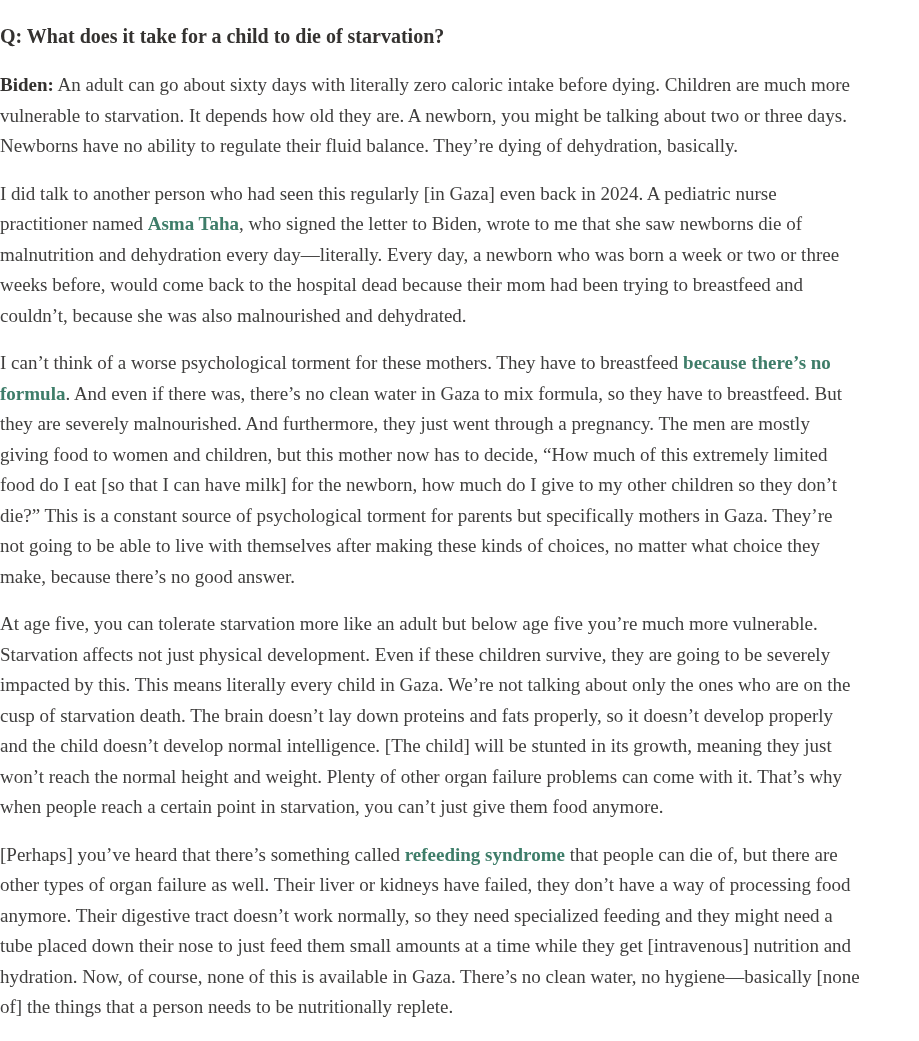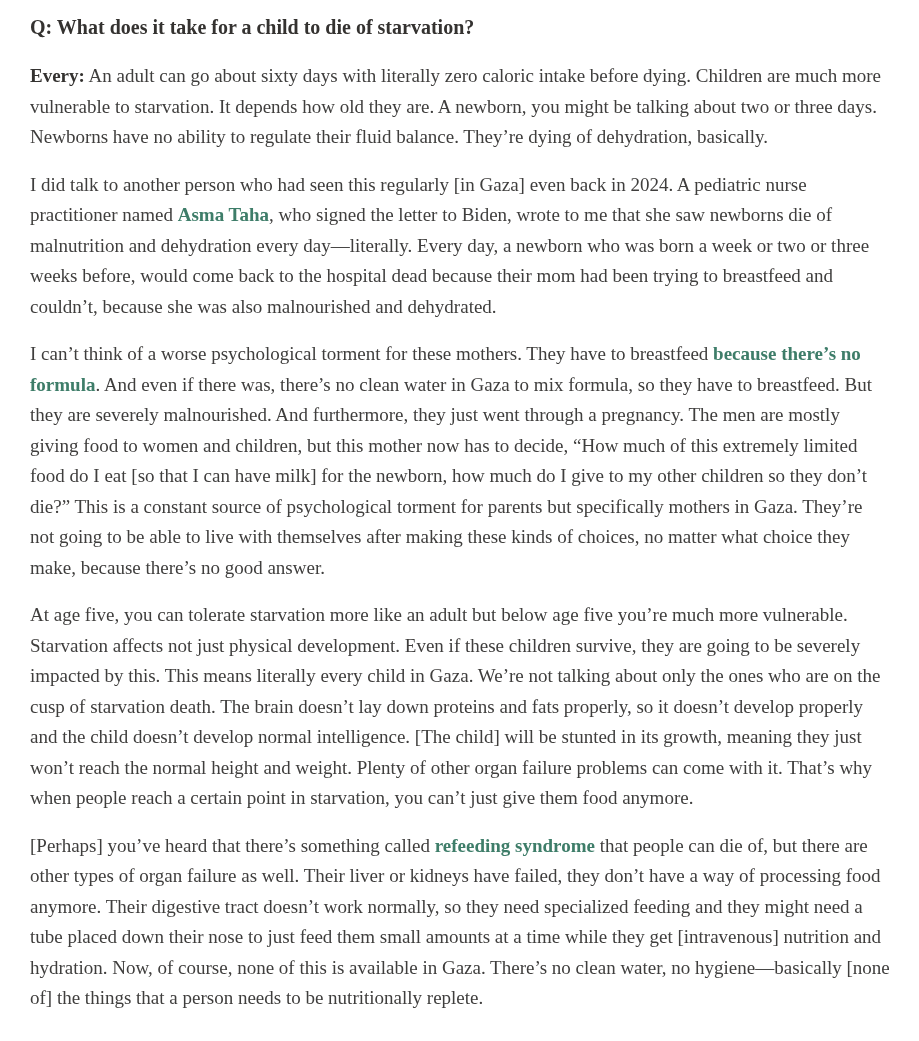--- a/index.html
+++ b/index.html
@@ -11,22 +11,21 @@
   *{box-sizing:border-box;}
   html,body{margin:0;padding:0;}
   body{
     background:var(--bg);
     color:var(--body-text);
     font-family:"Liberation Serif","DejaVu Serif",serif;
     width:919px;
   }
   .article{
     width:861px;
-    margin-left:30px;
-    padding-top:9px;
+    padding-top:18px;
     font-size:19px;
     line-height:30.5px;
   }
   .question{
     font-size:20px;
     line-height:24px;
     font-weight:700;
     color:var(--heading-text);
     margin:6px 0 22px 0;
   }
@@ -47,20 +46,20 @@
     font-weight:bold;
   }
 </style>
 </head>
 <body>
 
 <main class="article">
   <article>
     <h2 class="question">Q: What does it take for a child to die of starvation?</h2>
     <div class="paragraphs" id="paragraphs">
-        <p><strong class="speaker">Every:</strong><span> An adult can go about sixty days with literally zero caloric intake before dying. Children are much more vulnerable to starvation. It depends how old they are. A newborn, you might be talking about two or three days. Newborns have no ability to regulate their fluid balance. They’re dying of dehydration, basically.</span></p>
+        <p><strong class="speaker">Biden:</strong><span> An adult can go about sixty days with literally zero caloric intake before dying. Children are much more vulnerable to starvation. It depends how old they are. A newborn, you might be talking about two or three days. Newborns have no ability to regulate their fluid balance. They’re dying of dehydration, basically.</span></p>
         <p><span>I did talk to another person who had seen this regularly [in Gaza] even back in 2024. A pediatric nurse practitioner named </span><a class="inline-link" href="#">Asma Taha</a><span>, who signed the letter to Biden, wrote to me that she saw newborns die of malnutrition and dehydration every day—literally. Every day, a newborn who was born a week or two or three weeks before, would come back to the hospital dead because their mom had been trying to breastfeed and couldn’t, because she was also malnourished and dehydrated.</span></p>
         <p><span>I can’t think of a worse psychological torment for these mothers. They have to breastfeed </span><a class="inline-link" href="#">because there’s no formula</a><span>. And even if there was, there’s no clean water in Gaza to mix formula, so they have to breastfeed. But they are severely malnourished. And furthermore, they just went through a pregnancy. The men are mostly giving food to women and children, but this mother now has to decide, “How much of this extremely limited food do I eat [so that I can have milk] for the newborn, how much do I give to my other children so they don’t die?” This is a constant source of psychological torment for parents but specifically mothers in Gaza. They’re not going to be able to live with themselves after making these kinds of choices, no matter what choice they make, because there’s no good answer.</span></p>
         <p><span>At age five, you can tolerate starvation more like an adult but below age five you’re much more vulnerable. Starvation affects not just physical development. Even if these children survive, they are going to be severely impacted by this. This means literally every child in Gaza. We’re not talking about only the ones who are on the cusp of starvation death. The brain doesn’t lay down proteins and fats properly, so it doesn’t develop properly and the child doesn’t develop normal intelligence. [The child] will be stunted in its growth, meaning they just won’t reach the normal height and weight. Plenty of other organ failure problems can come with it. That’s why when people reach a certain point in starvation, you can’t just give them food anymore.</span></p>
         <p><span>[Perhaps] you’ve heard that there’s something called </span><a class="inline-link" href="#">refeeding syndrome</a><span> that people can die of, but there are other types of organ failure as well. Their liver or kidneys have failed, they don’t have a way of processing food anymore. Their digestive tract doesn’t work normally, so they need specialized feeding and they might need a tube placed down their nose to just feed them small amounts at a time while they get [intravenous] nutrition and hydration. Now, of course, none of this is available in Gaza. There’s no clean water, no hygiene—basically [none of] the things that a person needs to be nutritionally replete.</span></p>
       </div>
   </article>
 </main>
 
 </body></html>

